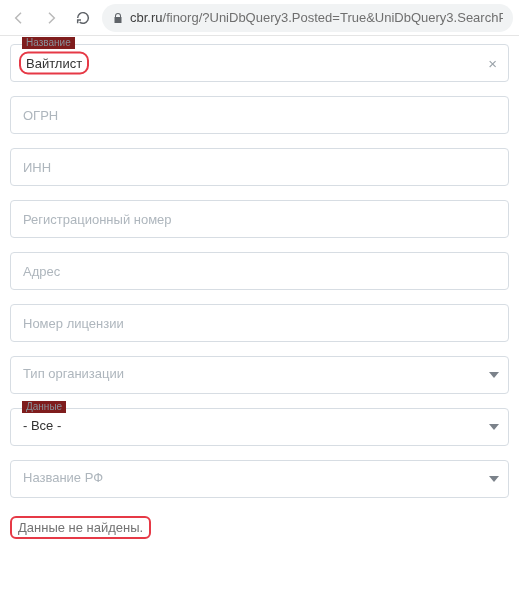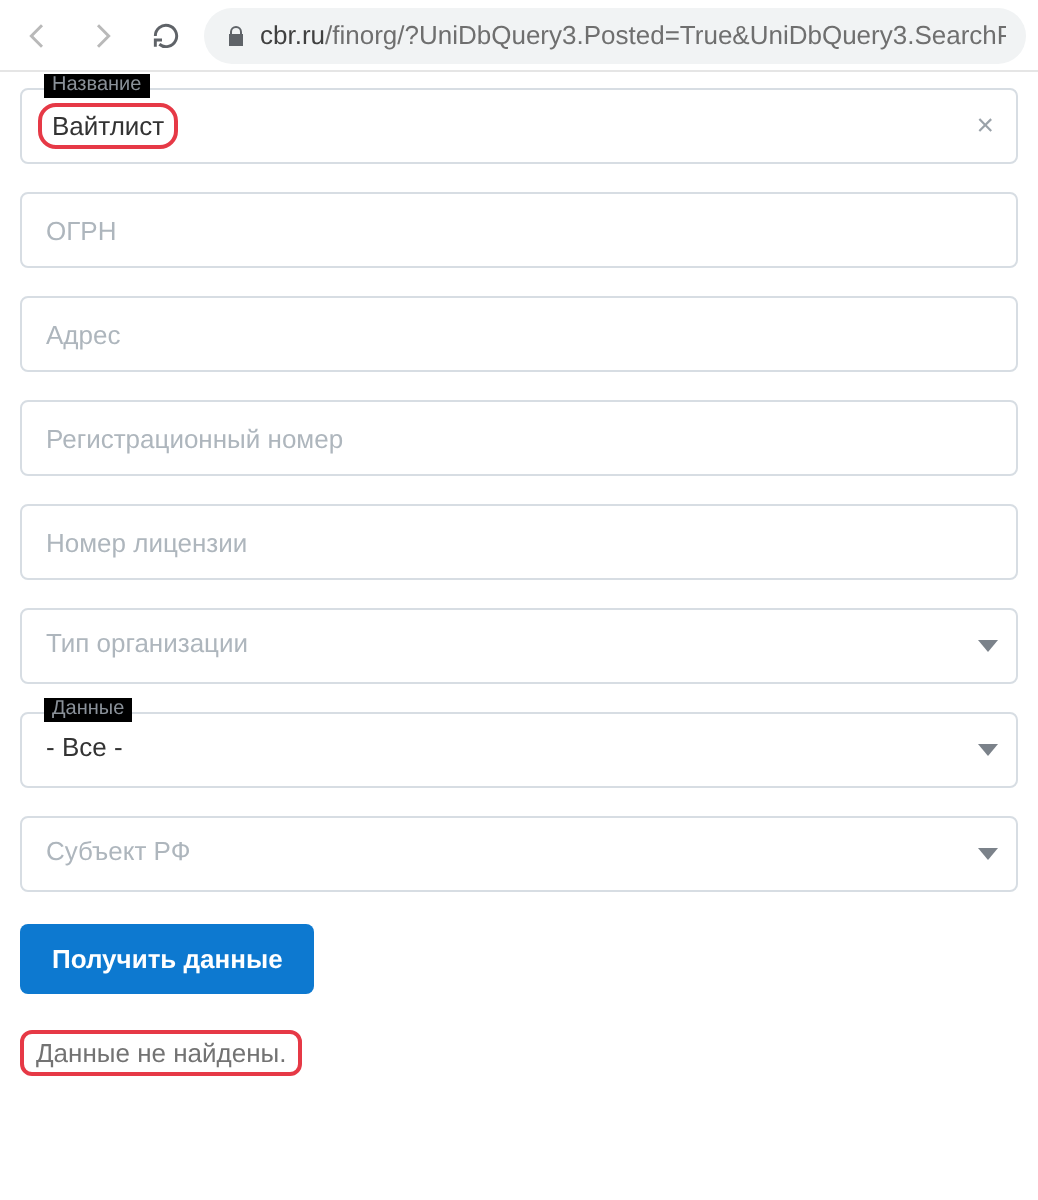--- a/index.html
+++ b/index.html
@@ -68,21 +68,21 @@
       padding: 0 12px;
       font-size: 13px;
       color: #404040;
       background: #fff;
     }
     .field-input::placeholder { color: #aeb6bd; }
     .float-label {
       position: absolute;
       top: -7px;
       left: 12px;
-      background: #000000;
+      background: #7f1d1d;
       padding: 0 4px;
       font-size: 10px;
       color: #8a9199;
       line-height: 12px;
     }
     .field .clear-btn {
       position: absolute;
       right: 8px;
       top: 50%;
       transform: translateY(-50%);
@@ -195,27 +195,30 @@
     <span class="float-label">Название</span>
     <input class="field-input with-overlay" value="Вайтлист" style="">
     <span class="value-in-input"><span class="hl-red">Вайтлист</span></span>
     <button class="clear-btn">×</button>
   </div>
 
   <div class="field">
     <input class="field-input" placeholder="ОГРН" style="">
   </div>
 
+  <div class="field">
+    <input class="field-input" placeholder="ИНН" style="">
+  </div>
+
+  <div class="field">
+    <input class="field-input" placeholder="Регистрационный номер" style="">
+  </div>
 
   <div class="field">
     <input class="field-input" placeholder="Адрес" style="">
-  </div>
-
-  <div class="field">
-    <input class="field-input" placeholder="Регистрационный номер" style="">
   </div>
 
   <div class="field">
     <input class="field-input" placeholder="Номер лицензии" style="">
   </div>
 
   <div class="field">
     <div class="field-select-value">
       <span class="field-select-placeholder">Тип организации</span>
     </div>
@@ -233,28 +236,27 @@
     </div>
     <span class="dropdown-caret">
         <svg viewBox="0 0 10 6">
           <path d="M0 0l5 6 5-6z"></path>
         </svg>
       </span>
   </div>
 
   <div class="field">
     <div class="field-select-value">
-      <span class="field-select-placeholder">Субъект РФ</span>
+      <span class="field-select-placeholder">Название РФ</span>
     </div>
     <span class="dropdown-caret">
         <svg viewBox="0 0 10 6">
           <path d="M0 0l5 6 5-6z"></path>
         </svg>
       </span>
   </div>
 
-  <button class="submit-btn">Получить данные</button>
 
   <div class="no-data">
     <span class="hl-red-box">Данные не найдены.</span>
   </div>
 
 </div>
 
 </body></html>

